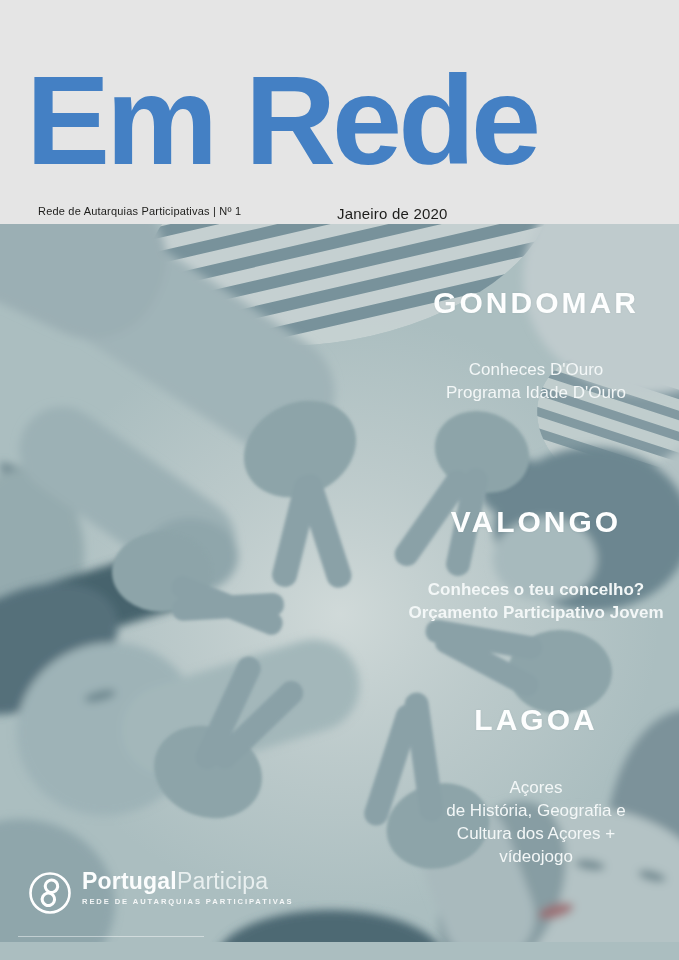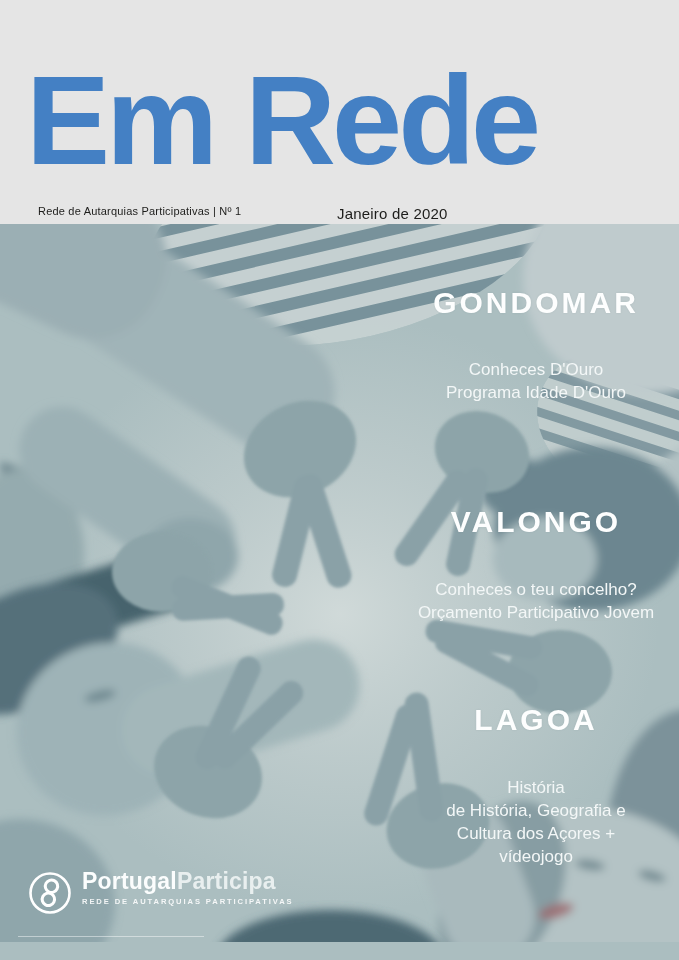--- a/index.html
+++ b/index.html
@@ -36,32 +36,32 @@
   .col{position:absolute;left:392px;width:288px;text-align:center;color:#fff;}
   .muni{
     margin:0;font-size:30px;font-weight:700;letter-spacing:3px;
     color:#fdfefe;text-shadow:0 0 2px rgba(90,110,115,.15);white-space:nowrap;
   }
   .sec1-title{top:62px;}
   .sec2-title{top:281px;}
   .sec3-title{top:479px;}
   .desc{font-size:17px;line-height:23px;font-weight:500;color:#f3f7f7;}
   .sec1-desc{top:134px;}
-  .sec2-desc{top:354px;}
+  .sec2-desc{top:354px;font-weight:bold;}
   .sec3-desc{top:552px;}
 
   
   .logo{
     position:absolute;left:27px;top:644px;
     display:flex;align-items:flex-start;gap:9px;color:#fff;
   }
   .logo-icon{flex:0 0 auto;margin-top:2px;}
   .brand{font-size:23px;line-height:26px;white-space:nowrap;letter-spacing:.2px;}
   .brand .bold{font-weight:700;color:#fbfdfd;}
-  .brand .light{font-weight:700;color:#eef4f4;opacity:.92;}
+  .brand .light{font-weight:400;color:#eef4f4;opacity:.92;}
   .tagline{
     margin-top:3px;font-size:7.6px;font-weight:700;letter-spacing:1.9px;
     color:rgba(255,255,255,.88);white-space:nowrap;
   }
   .bottom-rule{
     position:absolute;left:18px;top:712px;width:186px;height:1px;
     background:rgba(255,255,255,.45);
   }
 </style>
 </head>
@@ -220,21 +220,21 @@
     </div>
     <div class="col desc sec2-desc">
       <div>Conheces o teu concelho?</div>
       <div>Orçamento Participativo Jovem</div>
     </div>
 
     <div class="col sec3-title">
       <h2 class="muni">LAGOA</h2>
     </div>
     <div class="col desc sec3-desc">
-      <div>História</div>
+      <div>Açores</div>
       <div>de História, Geografia e</div>
       <div>Cultura dos Açores +</div>
       <div>vídeojogo</div>
     </div>
 
     <div class="logo">
       <svg class="logo-icon" width="46" height="46" viewBox="0 0 46 46" aria-hidden="true">
         <circle cx="23" cy="23" r="19.5" fill="none" stroke="#ffffff" stroke-width="2.6"></circle>
         <g fill="none" stroke="#ffffff" stroke-width="3" transform="rotate(-18 23 23)">
           <circle cx="26.5" cy="17" r="6.2"></circle>

